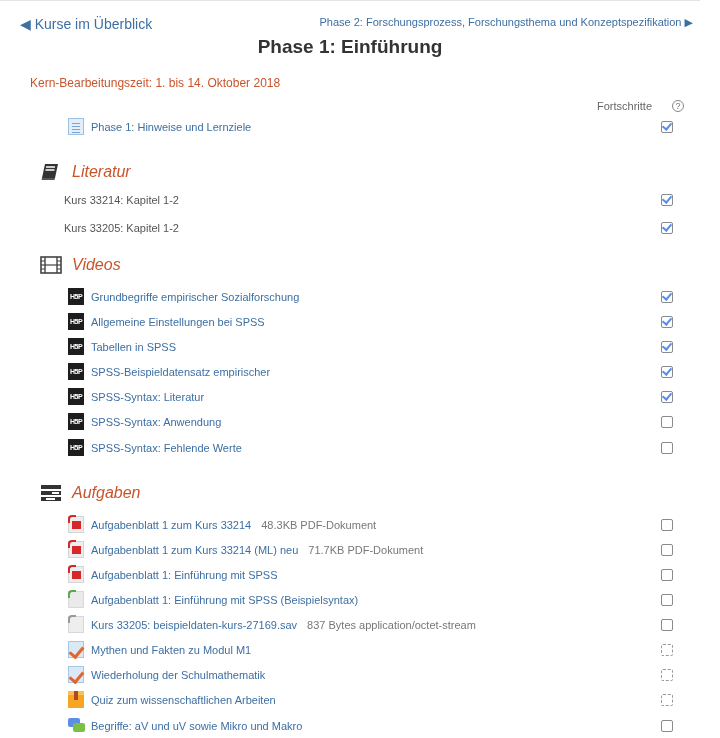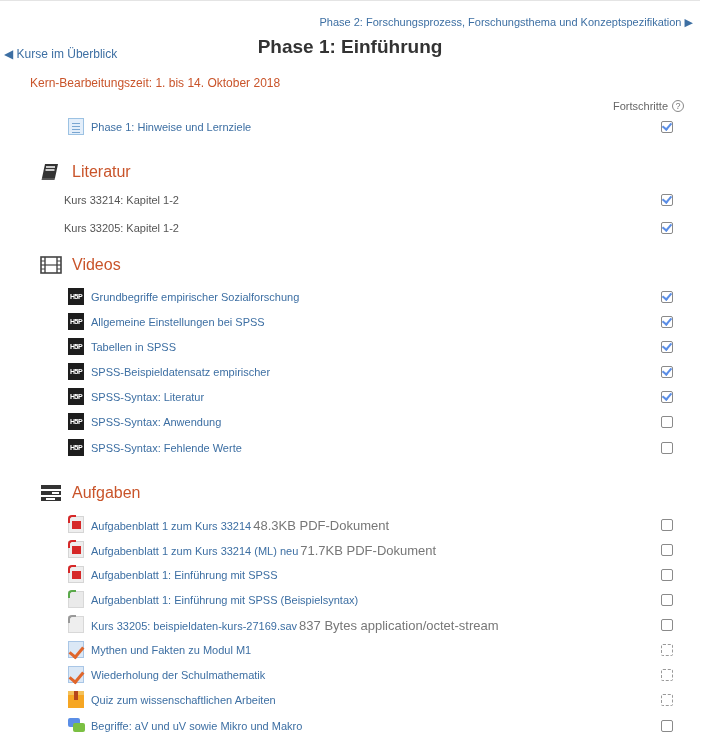--- a/index.html
+++ b/index.html
@@ -1,33 +1,33 @@
 <!DOCTYPE html>
 <html><head>
 <meta charset="utf-8">
 <style>
   * { box-sizing: border-box; margin: 0; padding: 0; }
   html, body { width: 720px; height: 738px; background: #ffffff; overflow: hidden; }
   body { font-family: "Liberation Sans", sans-serif; color: #333; position: relative; }
   .topline { position: absolute; left: 0; top: 0; width: 700px; height: 1px; background: #e4e4e4; }
-  .nav-prev { position: absolute; left: 4px; top: 16px; font-size: 12px; color: #3d6fa3; text-decoration: none; margin-top: 31px; }
+  .nav-prev { position: absolute; left: 20px; top: 16px; font-size: 14px; color: #3d6fa3; text-decoration: none; }
   .nav-next { position: absolute; right: 27px; top: 16px; font-size: 11px; color: #3d6fa3; text-decoration: none; padding-left: 36px; }
   .page-title { position: absolute; left: 0; width: 700px; top: 36px; text-align: center; font-size: 19px; color: #333; }
   .kern { position: absolute; left: 30px; top: 76px; font-size: 12px; color: #c9542a; }
-  .progress-hdr { position: absolute; right: 36px; top: 100px; font-size: 11px; color: #666; display: flex; align-items: center; gap: 4px; }
+  .progress-hdr { position: absolute; right: 36px; top: 100px; font-size: 11px; color: #666; display: flex; align-items: center; gap: 20px; }
   .help { width: 12px; height: 12px; border: 1px solid #888; border-radius: 50%; font-size: 9px; line-height: 10px; text-align: center; color: #777; }
   .row { position: absolute; left: 0; width: 700px; height: 20px; display: flex; align-items: center; }
   .row .ic { position: absolute; left: 68px; top: 1px; width: 16px; height: 17px; }
   .row .lbl { position: absolute; left: 91px; font-size: 11px; color: #3d6fa3; white-space: nowrap; }
   .row .lbl.plain { left: 64px; color: #555; }
-  .row .meta { font-size: 13px; color: #777; margin-left: 2px; }
+  .row .meta { font-size: 11px; color: #777; margin-left: 10px; }
   .cb { position: absolute; left: 661px; top: 4px; width: 12px; height: 12px; border: 1.5px solid #8a8a8a; border-radius: 2px; background: #fff; }
   .cb.checked::after { content: ""; position: absolute; left: 2px; top: -1px; width: 4px; height: 7px; border: solid #5b8ee6; border-width: 0 2px 2px 0; transform: rotate(40deg); }
   .cb.dashed { border-style: dashed; border-color: #999; }
-  .section { position: absolute; left: 40px; height: 24px; display: flex; align-items: center; }
+  .section { position: absolute; left: 40px; height: 24px; display: flex; align-items: center; font-style: italic; }
   .section .sic { width: 22px; height: 18px; margin-right: 10px; position: relative; }
   .section .stitle { font-size: 16px; color: #c9542a; }
   
   .hp { background: #1d1d1d; color: #fff; font-size: 7px; font-weight: bold; text-align: center; line-height: 17px; letter-spacing: -0.5px; }
   .doc { border: 1px solid #9cc2e3; background: #e3eefa; }
   .doc::before { content: ""; position: absolute; left: 3px; top: 4px; width: 8px; height: 1px; background: #7aa6d1; box-shadow: 0 3px 0 #7aa6d1, 0 6px 0 #7aa6d1, 0 9px 0 #7aa6d1; }
   .pdf { background: #eee; border: 1px solid #d5d5d5; }
   .pdf::before { content: ""; position: absolute; left: 3px; top: 4px; width: 9px; height: 8px; background: #d62828; }
   .pdf::after { content: ""; position: absolute; left: -1px; top: -2px; width: 6px; height: 6px; border-top: 2px solid #d62828; border-left: 2px solid #d62828; border-radius: 4px 0 0 0; }
   .file-green { background: #eaeaea; border: 1px solid #d8d8d8; }

